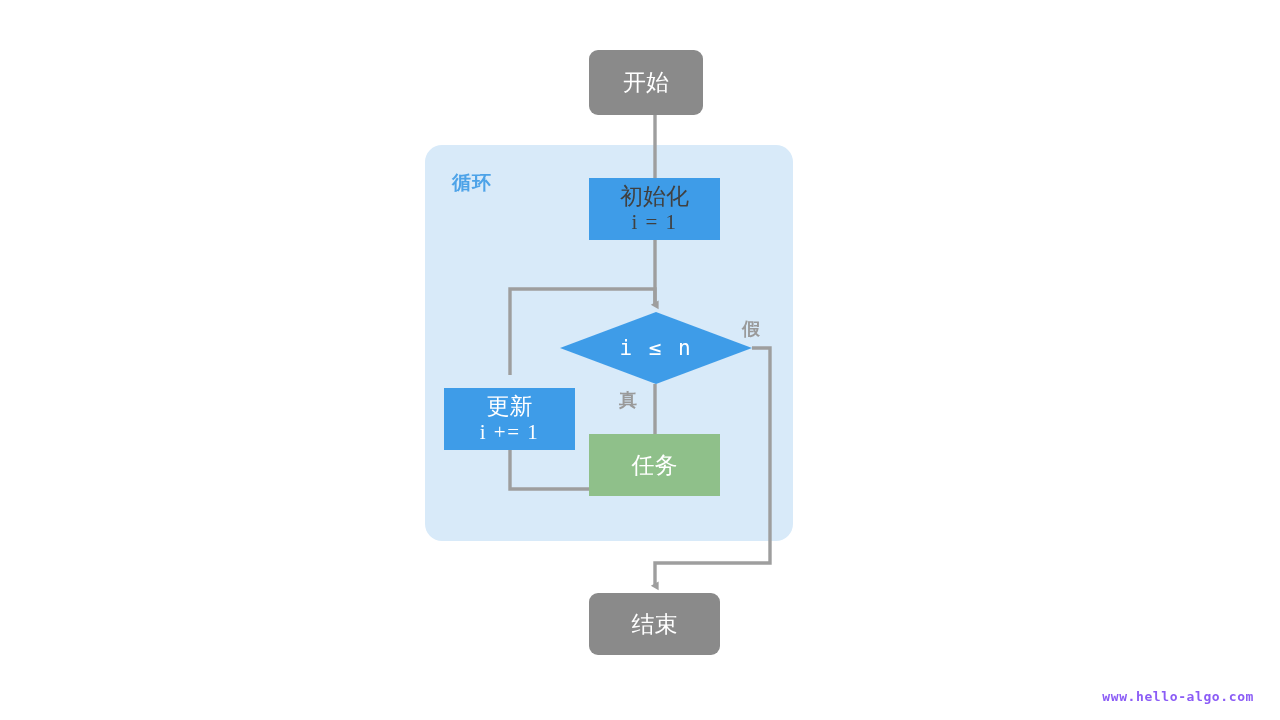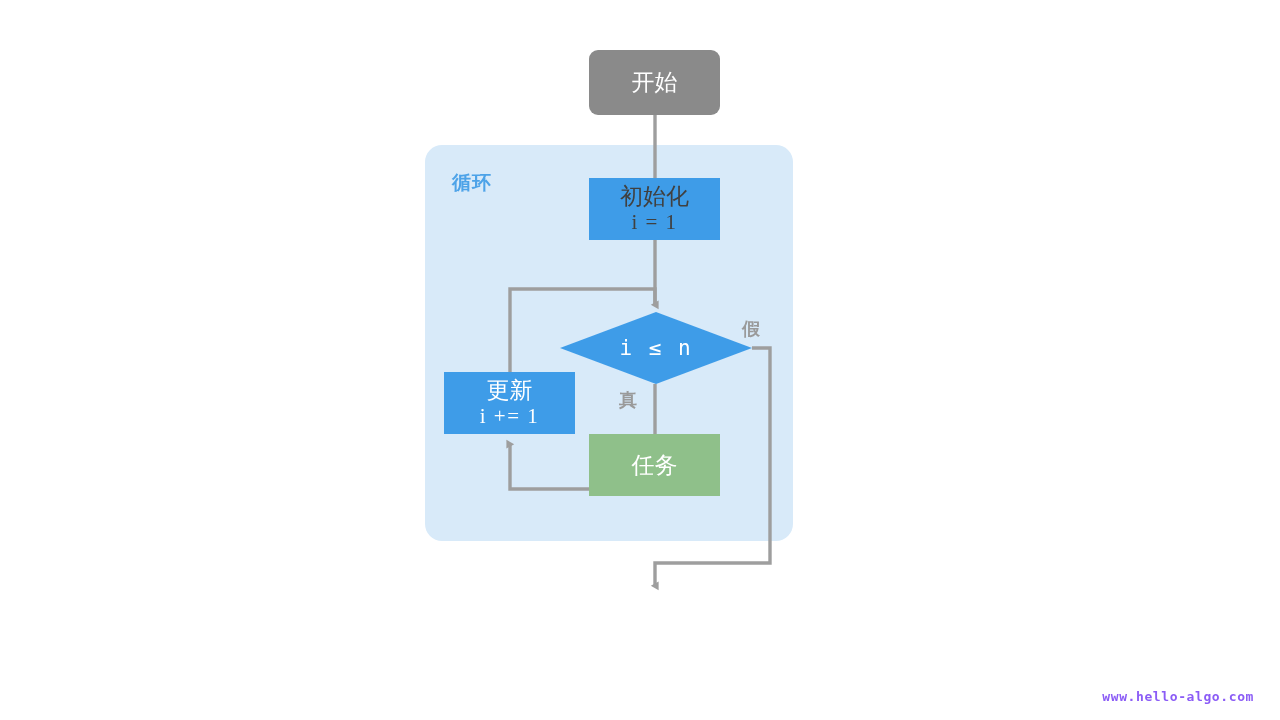--- a/index.html
+++ b/index.html
@@ -126,43 +126,46 @@
     <g id="edge-paths" fill="none" stroke="#9e9e9e" stroke-width="3.4" stroke-linecap="butt" stroke-linejoin="miter">
       <path id="edge-start-to-init" d="M655,115 L655,178"></path>
       <path id="edge-init-to-cond" d="M655,240 L655,305" marker-end="url(#arrowhead)"></path>
       <path id="edge-cond-to-task" d="M655,384 L655,451" marker-end="url(#arrowhead)"></path>
       <path id="edge-cond-to-end" d="M752,348 L770,348 L770,563 L655,563 L655,586" marker-end="url(#arrowhead)"></path>
       <path id="edge-task-to-update" d="M589,489 L510,489 L510,444" marker-end="url(#arrowhead)"></path>
       <path id="edge-update-to-cond" d="M510,375 L510,289 L655,289 L655,305"></path>
     </g>
   </svg>
 
-  <div class="node terminator" id="node-start" style="left: 589px; top: 50px; width: 131px; height: 65px; background: rgb(138, 138, 138); color: rgb(255, 255, 255);">
+  <div class="node terminator" id="node-start" style="left: 589px; top: 50px; width: 114px; height: 65px; background: rgb(138, 138, 138); color: rgb(255, 255, 255);">
     <span class="line-cn">开始</span>
   </div>
 
   <div class="node" id="node-init" style="left: 589px; top: 178px; width: 131px; height: 62px; background: rgb(62, 156, 232); color: #404040;">
     <span class="line-cn">初始化</span>
     <span class="line-mono">i = 1</span>
   </div>
 
   <div id="cond-node" style="left: 560px; top: 312px; width: 192px; height: 72px;">
     <svg class="diamond-shape" viewBox="0 0 192 72" preserveAspectRatio="none">
       <polygon points="96,0 192,36 96,72 0,36" fill="#3e9ce8"></polygon>
     </svg>
     <span id="cond-label">i ≤ n</span>
   </div>
 
-  <div class="node" id="node-update" style="left: 444px; top: 372px; width: 131px; height: 62px; background: rgb(62, 156, 232); color: rgb(255, 255, 255);">
+  <div class="node" id="node-update" style="left: 444px; top: 388px; width: 131px; height: 62px; background: rgb(62, 156, 232); color: rgb(255, 255, 255);">
     <span class="line-cn">更新</span>
     <span class="line-mono">i += 1</span>
   </div>
 
   <div class="node" id="node-task" style="left: 589px; top: 434px; width: 131px; height: 62px; background: rgb(143, 192, 138); color: rgb(255, 255, 255);">
     <span class="line-cn">任务</span>
   </div>
 
+  <div class="node terminator" id="node-end" style="left: 589px; top: 593px; width: 131px; height: 62px; background: rgb(138, 138, 138); color: rgb(255, 255, 255);">
+    <span class="line-cn">结束</span>
+  </div>
 
   <div class="edge-label" id="label-true" style="left: 619px; top: 388px; color: rgb(154, 154, 154);">真</div>
   <div class="edge-label" id="label-false" style="left: 742px; top: 317px; color: rgb(154, 154, 154);">假</div>
 
   <div id="watermark" style="color: #8b5cf6; font-weight: bold;">www.hello-algo.com</div>
 </div>
 
 </body></html>

